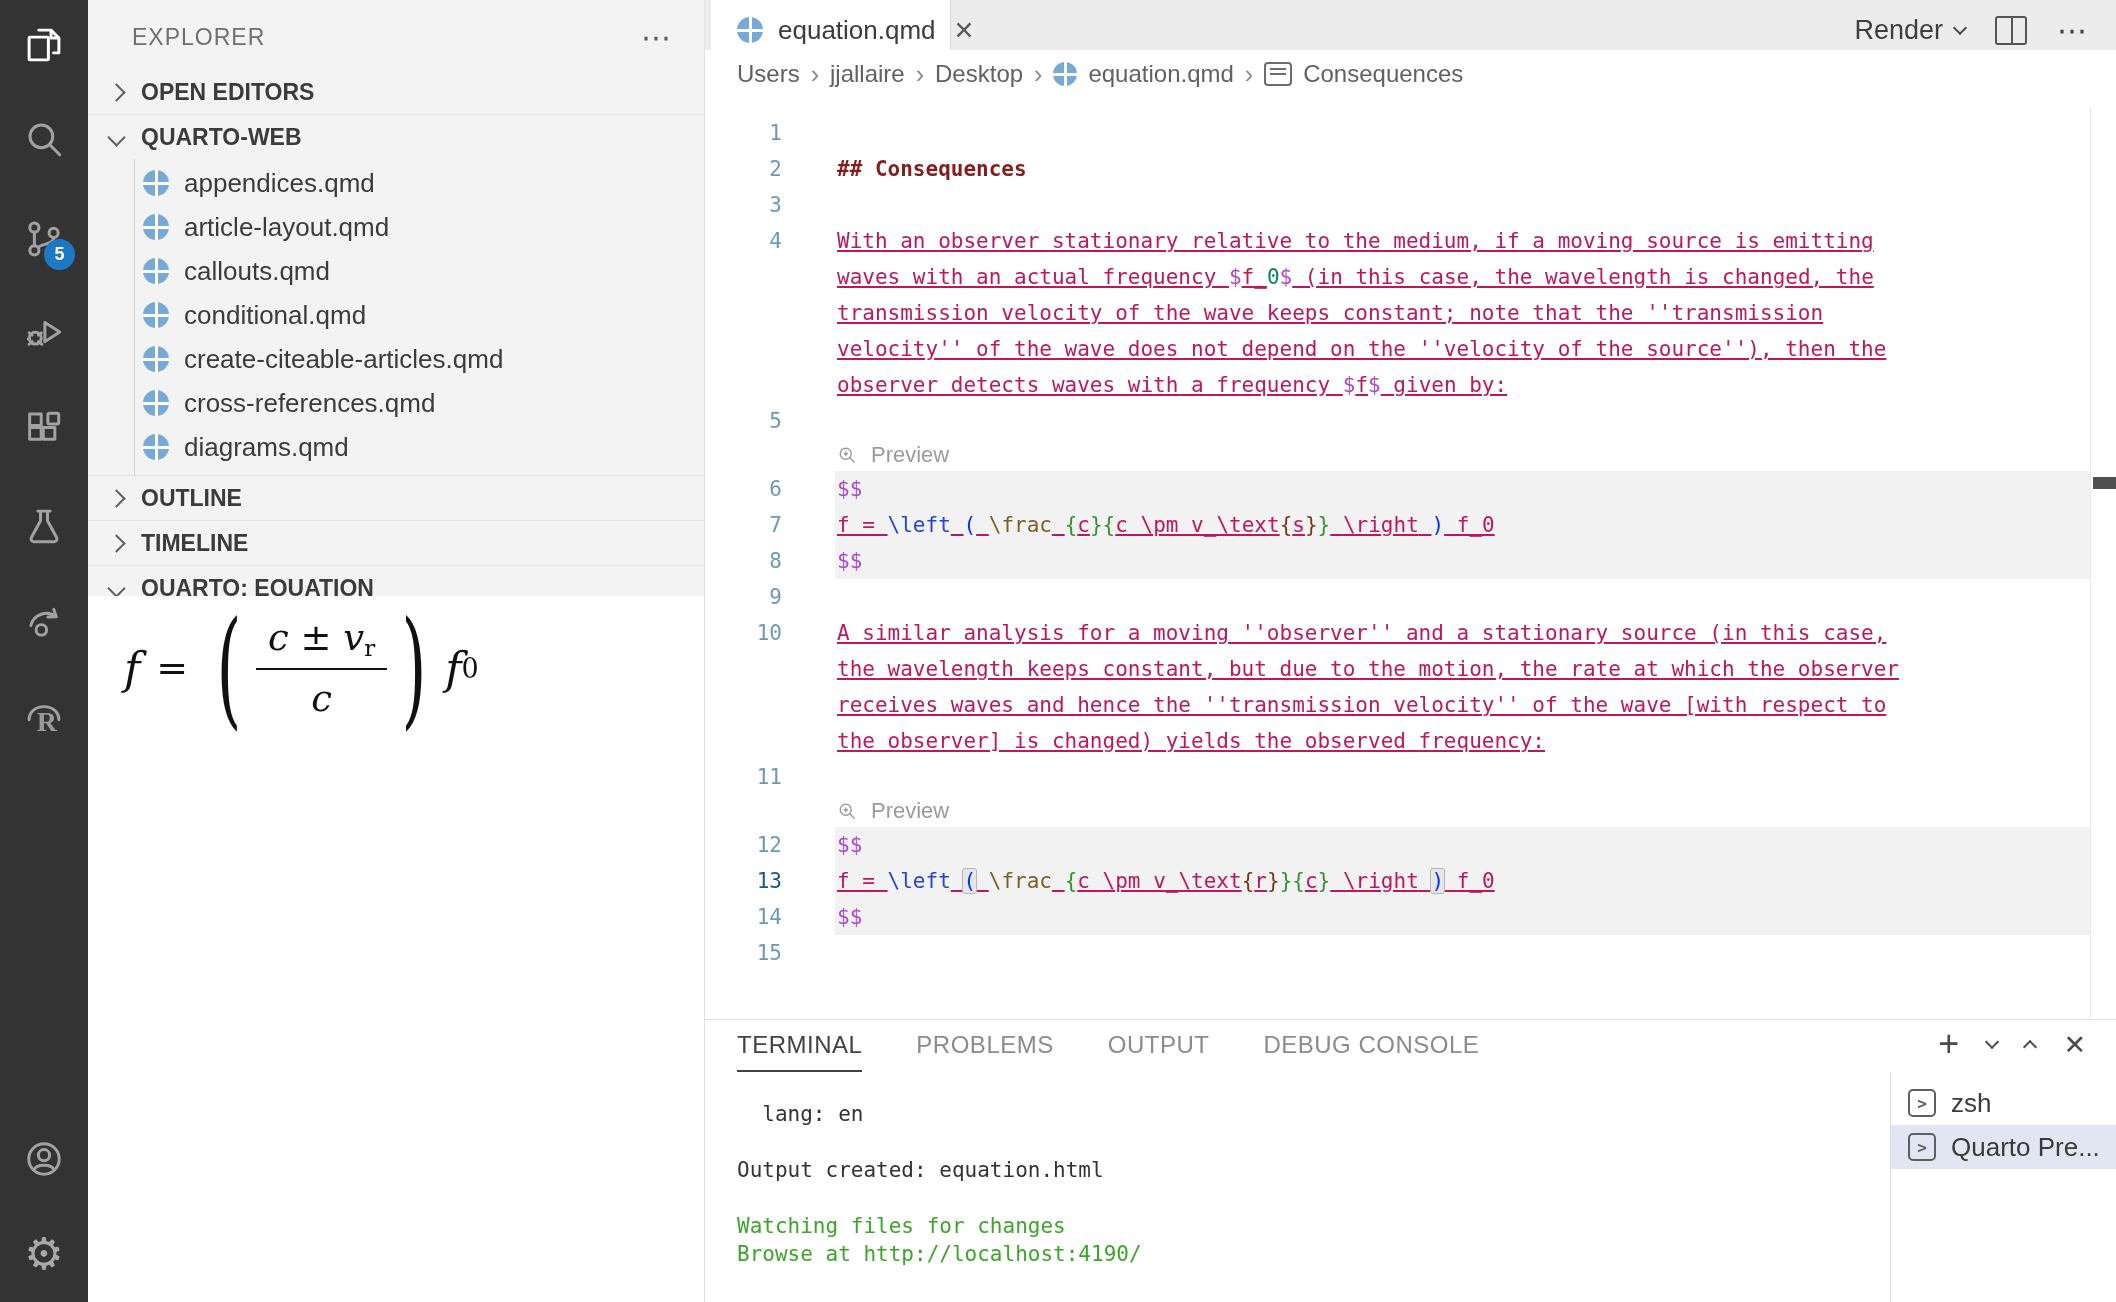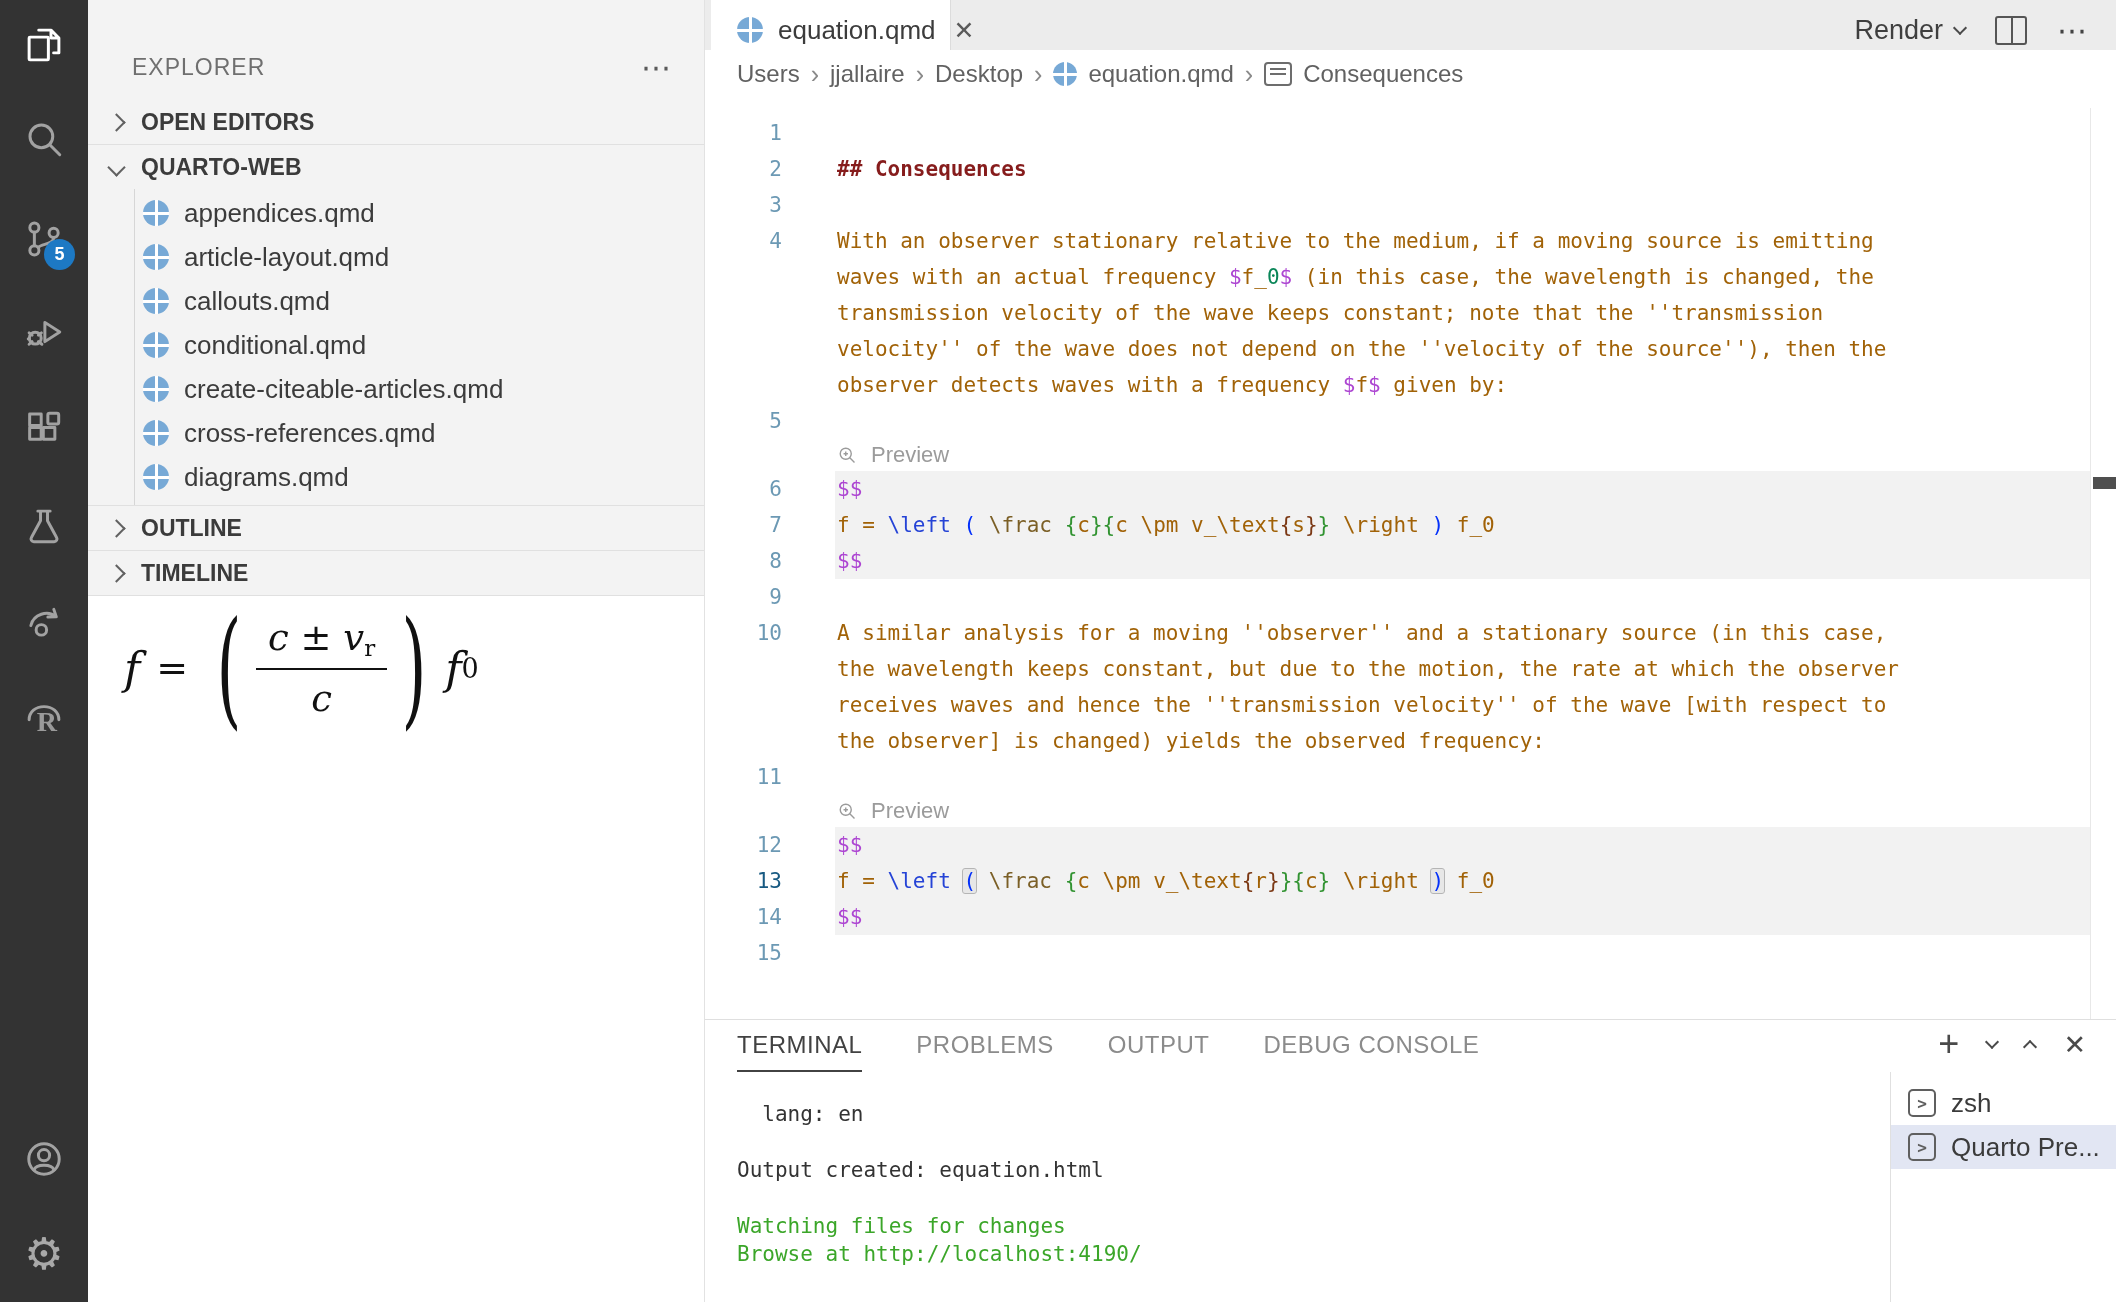--- a/index.html
+++ b/index.html
@@ -8,21 +8,21 @@
   
   .activitybar{position:absolute;left:0;top:0;width:88px;height:100%;background:#333333;}
   .ab-icon{position:absolute;left:0;width:88px;height:52px;display:flex;align-items:center;justify-content:center;color:#a2a2a2;}
   .ab-icon.active{color:#ffffff;}
   .ab-icon svg{width:42px;height:42px;stroke:currentColor;fill:none;stroke-width:1.7;stroke-linecap:round;stroke-linejoin:round;}
   .ab-badge{position:absolute;left:44px;top:26px;width:31px;height:31px;border-radius:50%;background:#1d79c4;
             color:#fff;font-size:18px;font-weight:bold;display:flex;align-items:center;justify-content:center;}
   .gear-glyph{font-family:"DejaVu Sans",sans-serif;font-size:44px;line-height:1;color:#a8a8a8;}
   
   .sidebar{position:absolute;left:88px;top:0;width:617px;height:100%;background:#f3f3f3;border-right:1px solid #e2e2e2;box-sizing:border-box;}
-  .sb-title-row{height:66px;display:flex;align-items:center;padding:12px 30px 0 44px;margin-top:22px;}
+  .sb-title-row{height:66px;display:flex;align-items:center;padding:4px 30px 0 44px;}
   .sb-title{font-size:23px;color:#6f6f6f;letter-spacing:1px;flex:1;}
   .sb-more{font-size:30px;color:#5a5a5a;letter-spacing:3px;cursor:default;}
   .chev{display:inline-block;width:11px;height:11px;border-right:2.4px solid #616161;border-bottom:2.4px solid #616161;flex:none;}
   .chev.right{transform:rotate(-45deg);}
   .chev.down{transform:rotate(45deg);}
   .chev.up{transform:rotate(-135deg);}
   .chev.small{width:8px;height:8px;border-width:2px;}
   .sb-section{height:44px;display:flex;align-items:center;gap:18px;padding-left:22px;
               font-size:23px;font-weight:bold;color:#3b3b3b;border-top:1px solid #e0e0e0;background:#f3f3f3;}
   .sb-section.first{border-top:none;text-align:right;}
@@ -66,21 +66,21 @@
   .code-area{position:absolute;left:0;right:0;top:108px;bottom:0;overflow:hidden;}
   .blocks{position:absolute;left:0;right:25px;top:7px;}
   .crow{display:flex;height:36px;line-height:36px;font-family:"DejaVu Sans Mono",monospace;font-size:21px;white-space:pre;}
   .gutter{width:77px;flex:none;text-align:right;color:#6c99b4;}
   .gutter.activeln{color:#185a82;}
   .codebody{flex:1;margin-left:53px;padding-left:2px;color:#1c1c1c;}
   .crow.mbg .codebody{background:#f2f2f2;}
   .codelens{height:32px;display:flex;align-items:center;gap:13px;padding-left:132px;color:#9b9b9b;
             font-size:22px;font-family:"Liberation Sans",sans-serif;}
   .codelens svg{width:21px;height:21px;stroke:#9b9b9b;fill:none;stroke-width:1.6;}
-  .tok-t{color:#a16207;}
+  .tok-t{color:#be185d;text-decoration:underline;}
   .tok-head{color:#861c1c;font-weight:bold;}
   .tok-math{color:#ad46d2;}
   .tok-num{color:#098658;}
   .tok-kw{color:#2543d6;}
   .tok-fn{color:#7b5f26;}
   .tok-b1{color:#0431fa;}
   .tok-b2{color:#319331;}
   .tok-b3{color:#7b3814;}
   .tok-match{background:#e7e7e7;outline:1px solid #b5b5b5;border-radius:2px;}
   .ovr-line{position:absolute;right:25px;top:108px;bottom:0;width:1px;background:#e8e8e8;}

